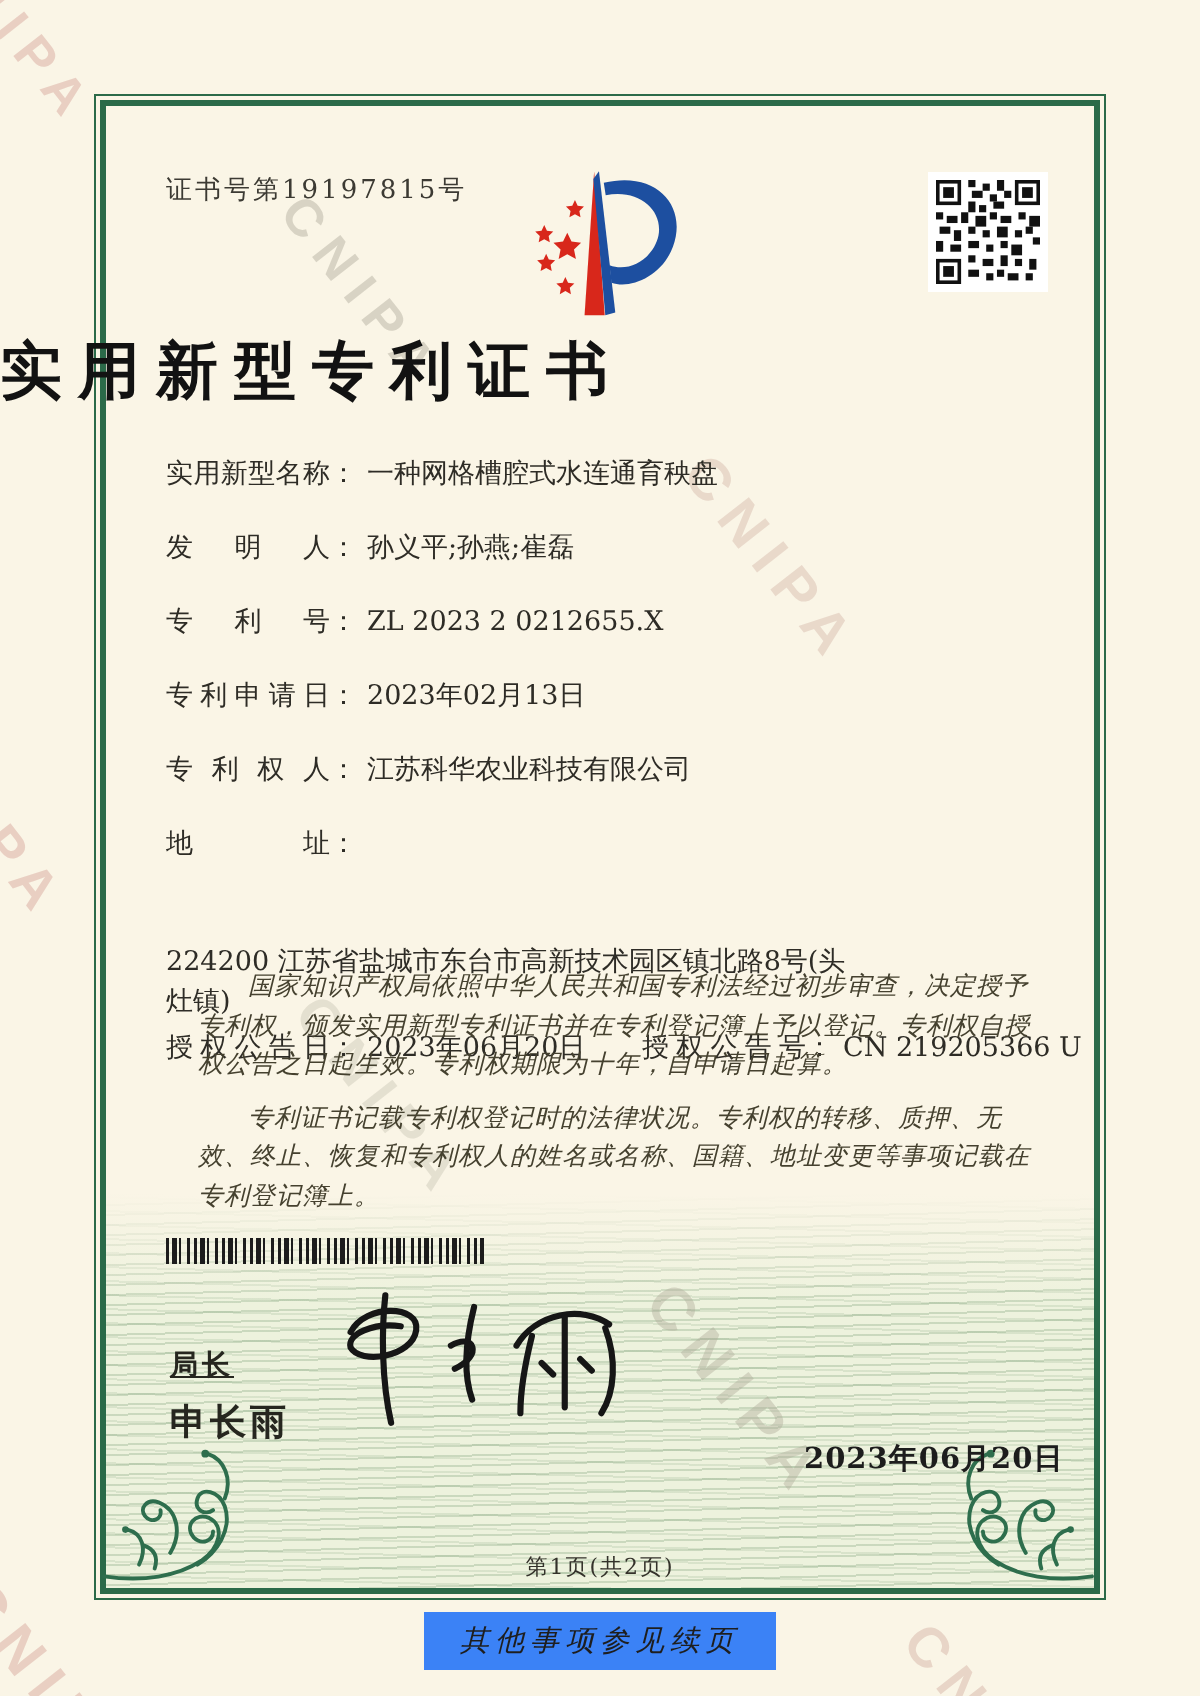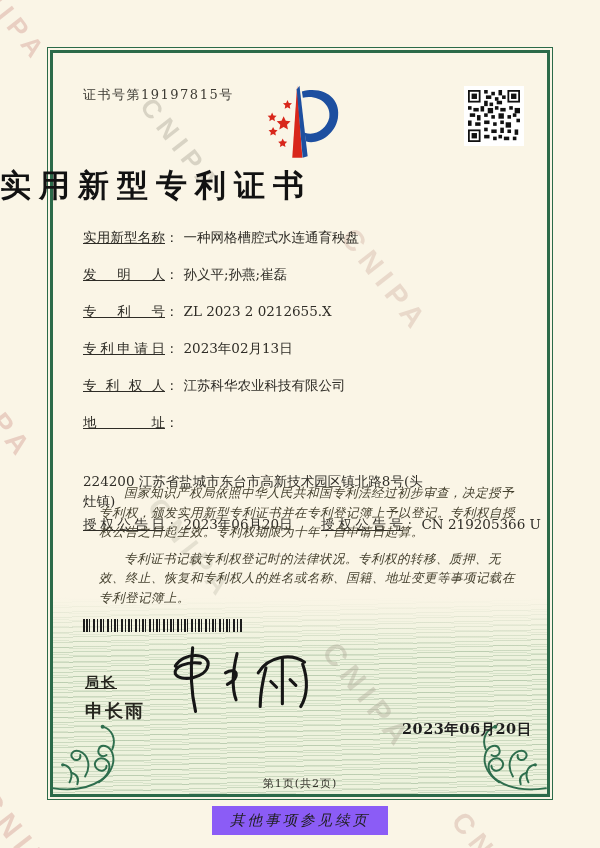--- a/index.html
+++ b/index.html
@@ -50,21 +50,21 @@
       padding:4px;z-index:5;}
 
   .title{position:absolute;left:0;right:0;top:165px;text-align:left;font-size:31px;
          font-weight:bold;letter-spacing:8px;color:#121212;z-index:5;}
 
   
   .fields{position:absolute;left:83px;top:227px;width:440px;z-index:5;font-size:13.5px;
           color:#2e2c26;}
   .frow{margin-bottom:16px;line-height:21px;white-space:nowrap;}
   .flabel{display:inline-block;width:82px;text-align:justify;text-align-last:justify;
-          vertical-align:top;text-decoration:underline;}
+          vertical-align:top;}
   .fcolon{display:inline-block;margin-right:5px;vertical-align:top;}
   .fvalue{display:inline-block;vertical-align:top;}
   .frow-addr{white-space:normal;line-height:20px;margin-bottom:3px;}
   .frow-addr .fvalue{width:340px;white-space:normal;margin-top:39px;}
   .pair2{margin-left:24px;}
 
   
   .legal{position:absolute;left:83px;top:483px;width:436px;z-index:5;font-size:12.5px;
          line-height:19.5px;color:#45412f;font-style:italic;letter-spacing:.5px;}
   .legal p{margin:0 0 7px 16px;text-indent:2em;font-style:italic;}
@@ -85,21 +85,21 @@
   .sig-script{position:absolute;left:156px;top:640px;z-index:5;}
 
   .issue-date{position:absolute;left:402px;top:720px;width:150px;font-size:14.5px;
               font-weight:600;color:#1d1d1d;z-index:5;letter-spacing:.5px;}
 
   .page-num{position:absolute;left:0;right:0;top:776px;text-align:center;font-size:11px;
             color:#33312a;letter-spacing:1px;z-index:5;}
 
   
   .footer-note{position:absolute;left:50%;top:806px;transform:translateX(-50%);
-               background:#8b5cf6;padding:5px 18px;font-size:14.5px;font-style:italic;
+               background:#3b82f6;padding:5px 18px;font-size:14.5px;font-style:italic;
                letter-spacing:3px;color:#1e1e1e;z-index:5;white-space:nowrap;}
 </style>
 </head>
 <body>
 
 <div class="page">
 
   <span class="wm wm-pink wm1">CNIPA</span>
   <span class="wm wm-gray wm2">CNIPA</span>
   <span class="wm wm3">CNIPA</span>

